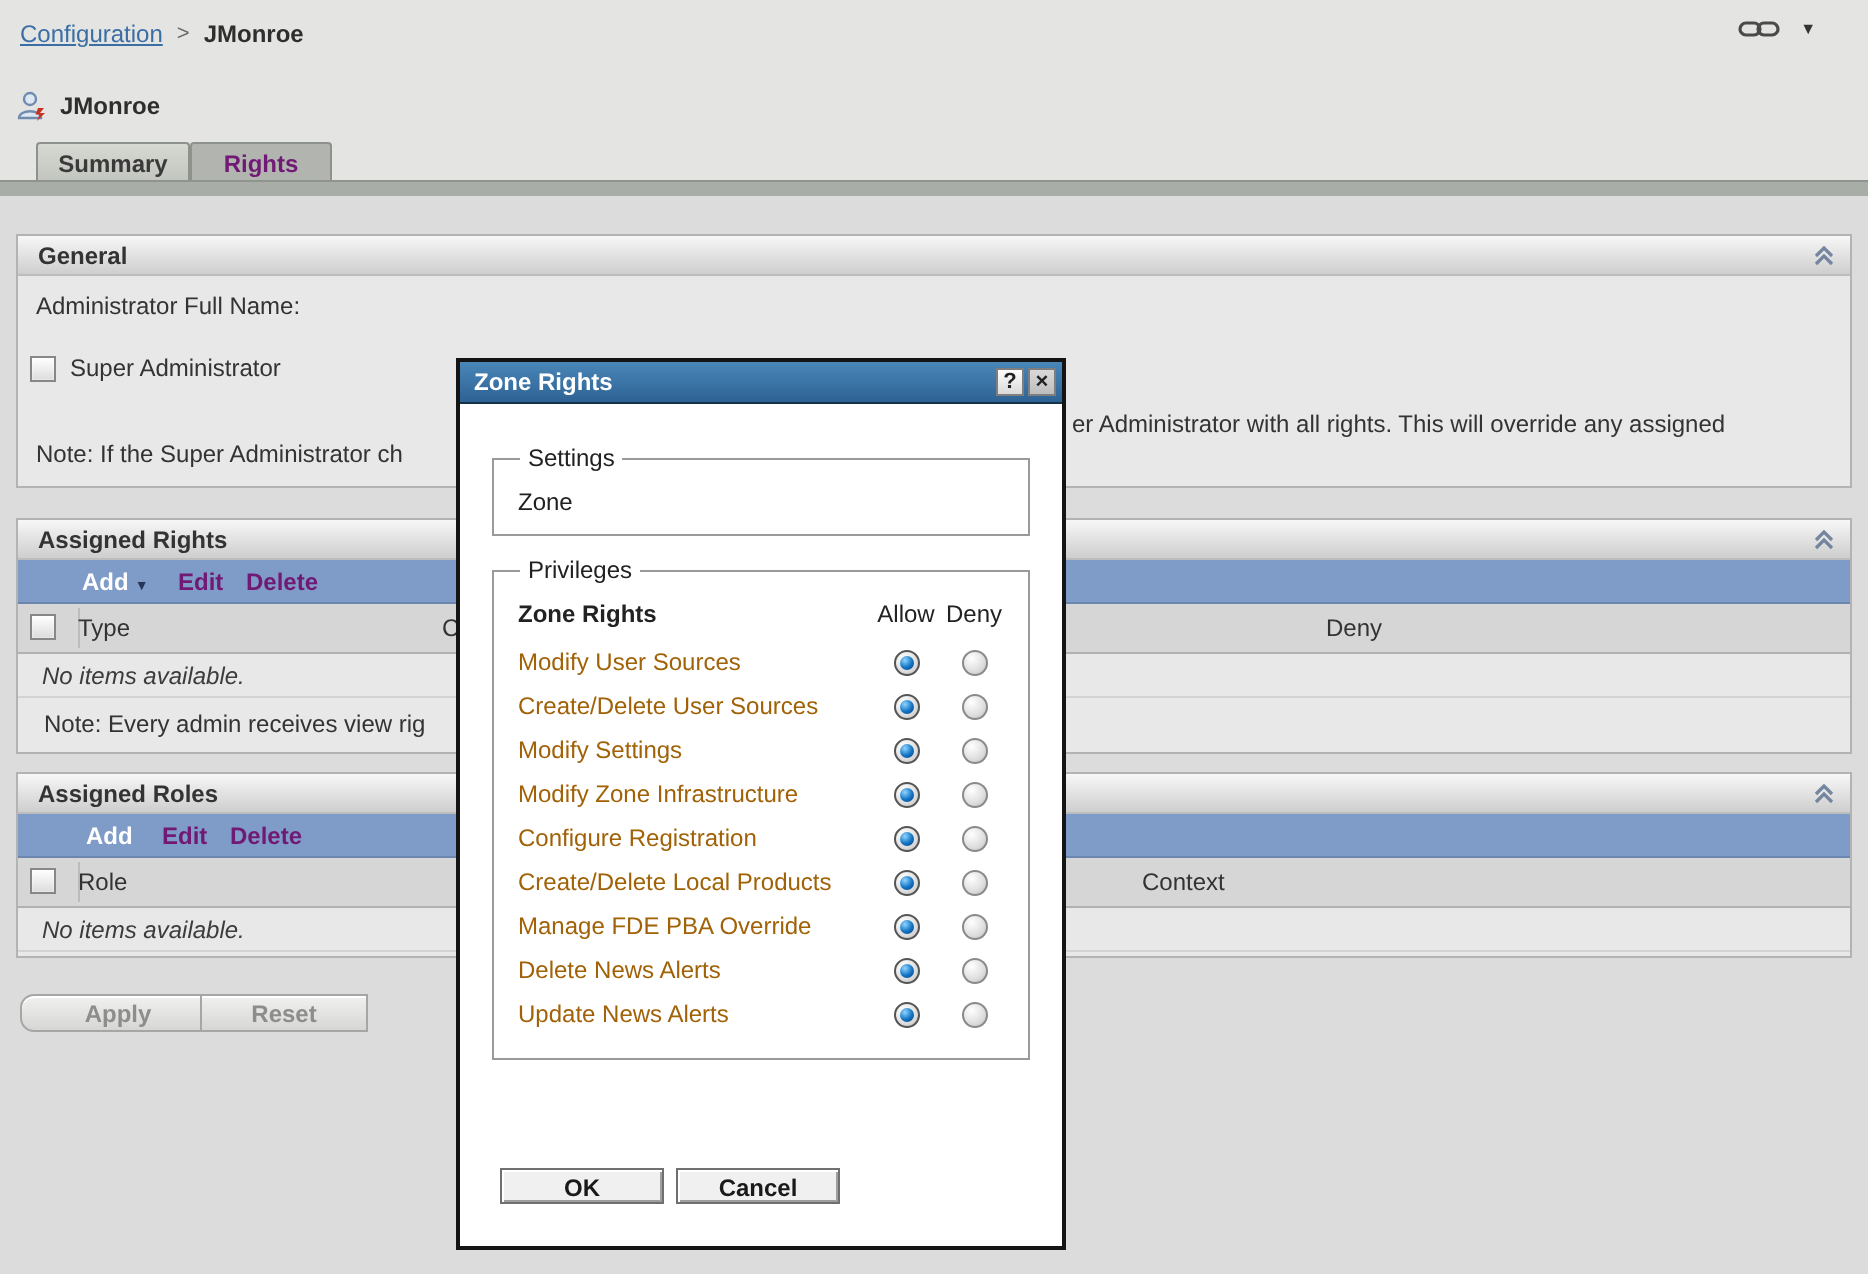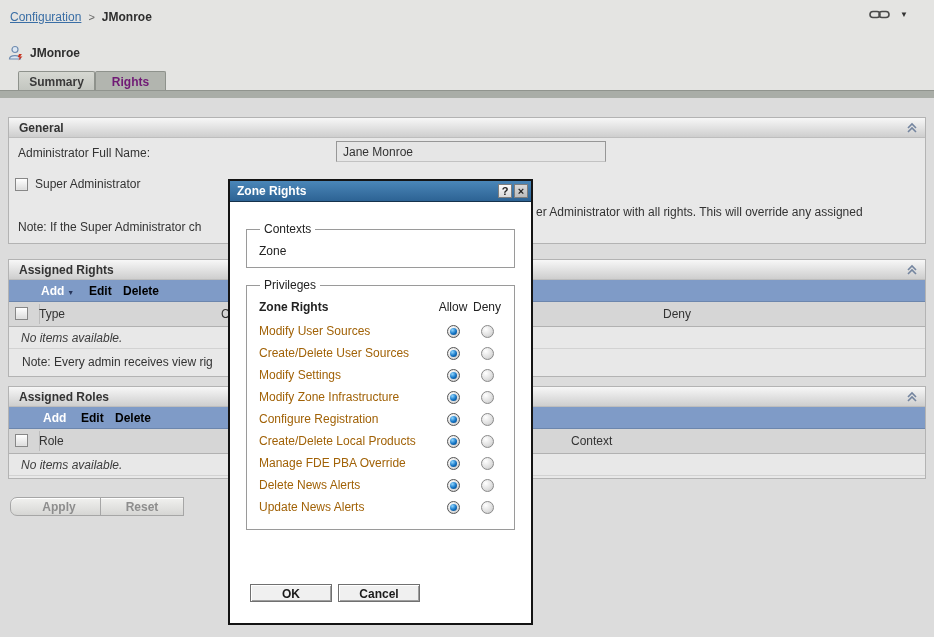--- a/index.html
+++ b/index.html
@@ -39,21 +39,21 @@
                 border:1px solid #979797; border-bottom-color:#c2c2c2; font-family:"Liberation Sans",sans-serif;
                 font-size:12px; color:#333; padding:0 6px; }
   .checkbox { display:inline-block; width:13px; height:13px; background:linear-gradient(#ffffff,#dcdcdc);
               border:1px solid #878787; box-shadow:inset 0 0 1px #fff; cursor:pointer; }
   .cb-row { position:absolute; left:8px; top:177px; display:flex; align-items:center; gap:7px; color:#333; }
   .note-frag { position:absolute; color:#333; white-space:nowrap; }
 
   
   .toolbar { position:relative; height:22px; background:#7f9bc7; border-bottom:1px solid #6c86ad; }
   .tb-add { position:absolute; top:4px; color:#fff; font-weight:bold; cursor:pointer; }
-  .tb-item { position:absolute; top:4px; color:#000000; font-weight:bold; cursor:pointer; }
+  .tb-item { position:absolute; top:4px; color:#701a75; font-weight:bold; cursor:pointer; }
   .tb-caret { font-size:7px; color:#26355a; margin-left:3px; }
   .thead { position:relative; height:25px; background:#d6d6d6; border-bottom:1px solid #b1b1b1; }
   .thead .checkbox { position:absolute; left:6px; top:5px; }
   .col-label { position:absolute; top:5px; color:#333; white-space:nowrap; }
   .thead-div { position:absolute; left:30px; top:2px; bottom:2px; width:1px; background:#bcbcbc; }
   .empty-row { position:relative; height:22px; border-bottom:1px solid #d2d2d2; font-style:italic; color:#3c3c3c; padding:4px 0 0 12px; }
   .table-note { position:relative; padding:6px 0 0 13px; color:#333; white-space:nowrap; overflow:hidden; }
 
   .panel-rights { top:259px; height:118px; }
   .panel-roles { top:386px; height:93px; }
@@ -139,21 +139,20 @@
       <span>General</span>
       <span class="collapse-btn">
         <svg width="12" height="12" viewBox="0 0 12 12">
           <polyline points="2,6 6,2 10,6" fill="none" stroke="#74859f" stroke-width="1.6"></polyline>
           <polyline points="2,10 6,6 10,10" fill="none" stroke="#74859f" stroke-width="1.6"></polyline>
         </svg>
       </span>
     </div>
   </div>
   <span class="field-label" style="left:18px; top:146px;">Administrator Full Name:</span>
-  <input class="text-input" type="text" style="left: 336px; top: 141px;" value="Jane Monroe">
   <div class="cb-row" style="left:15px;">
     <span class="checkbox"></span>
     <span>Super Administrator</span>
   </div>
   <span class="note-frag" style="left:18px; top:220px;">Note: If the Super Administrator ch</span>
   <span class="note-frag" style="left:536px; top:205px;">er Administrator with all rights.  This will override any assigned</span>
 
   <div class="panel panel-rights">
     <div class="panel-head">
       <span>Assigned Rights</span>
@@ -210,21 +209,21 @@
   <div class="dialog">
     <div class="dlg-title">
       <span>Zone Rights</span>
       <span class="dlg-btns">
         <span class="dlg-sq dlg-help">?</span>
         <span class="dlg-sq dlg-close">×</span>
       </span>
     </div>
 
     <fieldset class="fs-contexts">
-      <legend>Contexts</legend>
+      <legend>Settings</legend>
       <span class="fs-value">Zone</span>
     </fieldset>
 
     <fieldset class="fs-priv">
       <legend>Privileges</legend>
       <div class="priv-header">
         <span class="ph-title">Zone Rights</span>
         <span class="ph-col">Allow</span>
         <span class="ph-col">Deny</span>
       </div>

